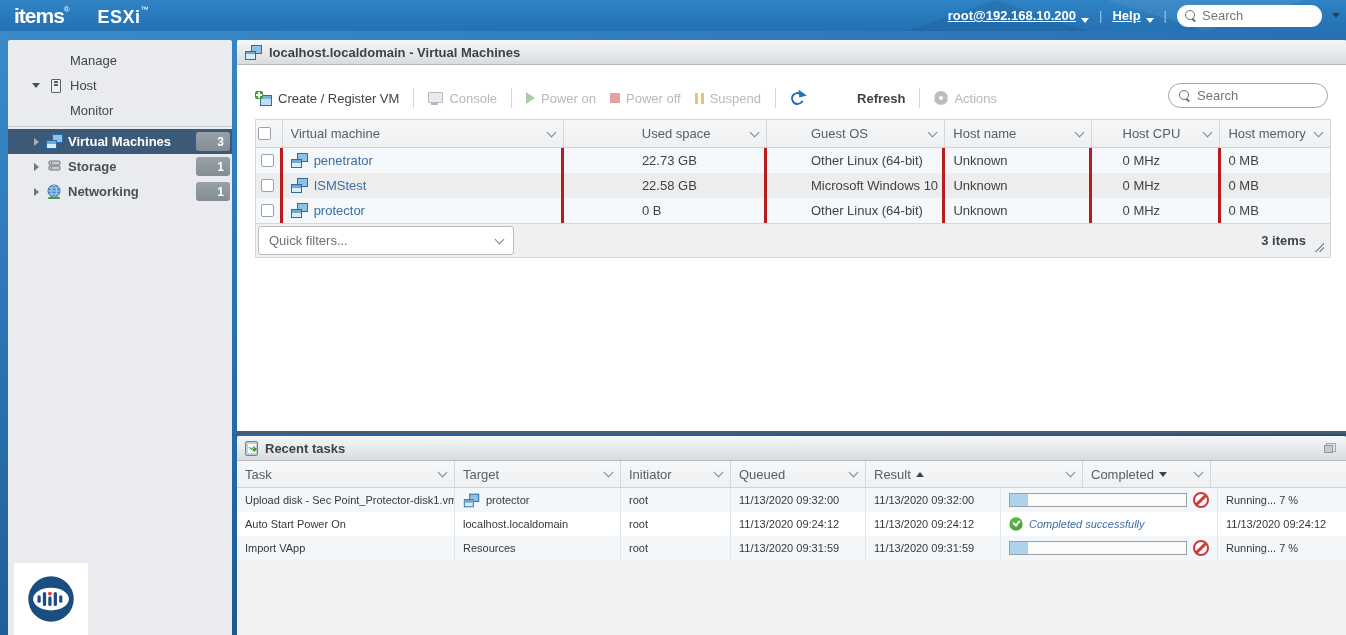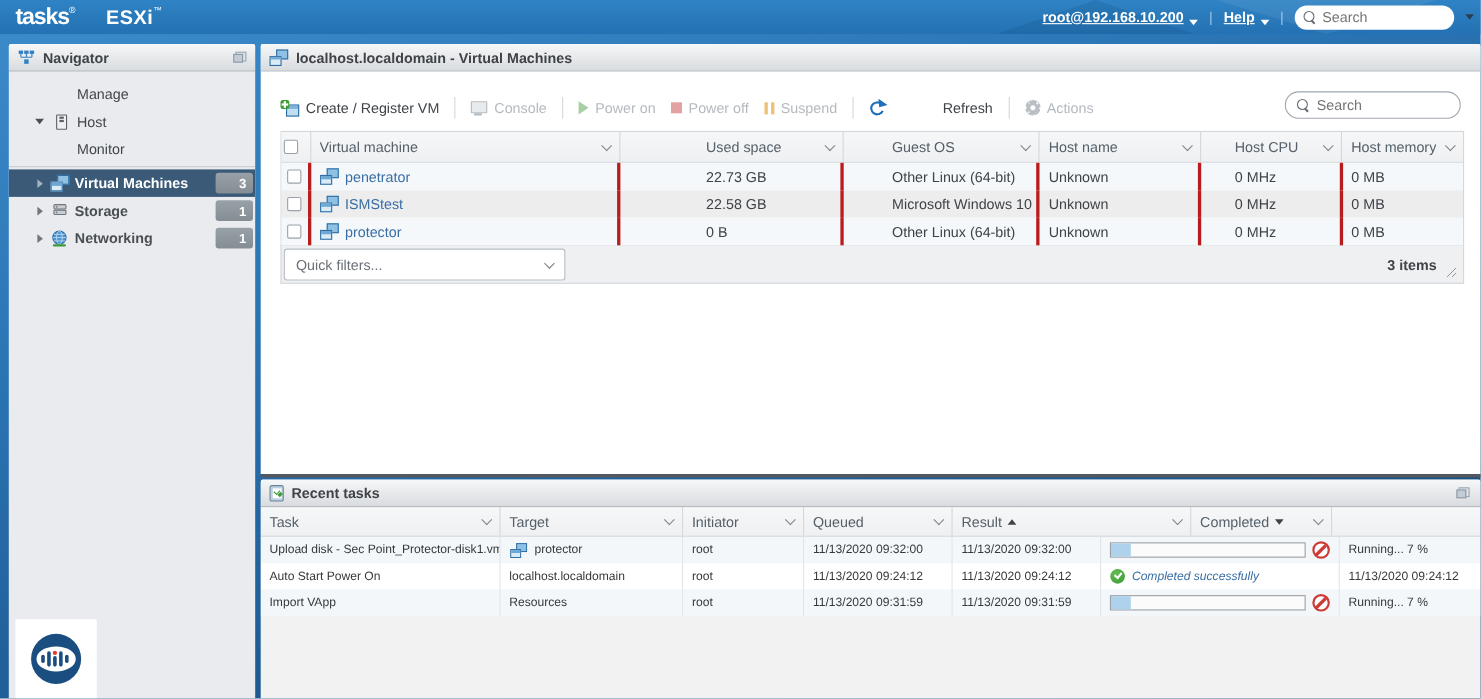--- a/index.html
+++ b/index.html
@@ -128,21 +128,21 @@
   .success-txt{color:#3a6ea5;font-style:italic;}
   .vmico.sm{transform:scale(0.9);}
 </style>
 </head>
 <body>
 
 <div class="topbar">
   <div class="tri1"></div>
   <div class="tri2"></div>
   <div class="brand">
-    <span class="vm">tasks</span><sup>®</sup>
+    <span class="vm">items</span><sup>®</sup>
     <span class="esxi">ESXi</span><sup>™</sup>
   </div>
   <div class="topbar-right">
     <div class="tb-menu">
       <span>root@192.168.10.200</span>
       <span class="caret-down-w"></span>
     </div>
     <span class="tb-sep">|</span>
     <div class="tb-menu">
       <span>Help</span>
@@ -151,33 +151,20 @@
     <span class="tb-sep">|</span>
     <div class="tb-search">
       <span class="mag"></span>
       <input placeholder="Search" style="">
     </div>
     <span class="caret-dark"></span>
   </div>
 </div>
 
 <div class="panel sidebar">
-  <div class="panel-titlebar" style="justify-content:space-between;">
-    <span style="display:flex;align-items:center;gap:7px;">
-      <svg width="16" height="14" viewBox="0 0 16 14">
-          <rect x="1" y="1" width="4" height="3" fill="#2f7fc1"></rect>
-          <rect x="6" y="1" width="4" height="3" fill="#2f7fc1"></rect>
-          <rect x="11" y="1" width="4" height="3" fill="#2f7fc1"></rect>
-          <rect x="6" y="9" width="4" height="4" fill="#2f7fc1"></rect>
-          <path d="M8 4 v3 M3 7 h10 M3 4 v3 M13 4 v3" stroke="#2f7fc1" fill="none"></path>
-        </svg>
-      <span>Navigator</span>
-    </span>
-    <span class="popout"></span>
-  </div>
 
   <div style="height:8px;"></div>
   <div class="nav-item nav-sub">
     <span class="nav-label">Manage</span>
   </div>
   <div class="nav-item">
     <span class="nav-caret open"></span>
     <span class="nav-ico">
         <span class="host-ico"></span>
       </span>
@@ -271,21 +258,21 @@
       <span class="ic-stop"></span>
       <span>Power off</span>
     </div>
     <div class="tb-item disabled">
       <span class="ic-pause"></span>
       <span>Suspend</span>
     </div>
     <span class="tb-div"></span>
     <div class="tb-item">
       <span class="ic-refresh"></span>
-      <span style="font-weight:normal;padding-left:46px;">Refresh</span>
+      <span style="font-weight:bold;padding-left:46px;">Refresh</span>
     </div>
     <span class="tb-div"></span>
     <div class="tb-item disabled">
       <span class="ic-gear"></span>
       <span>Actions</span>
     </div>
     <div class="tool-search">
       <span class="mag"></span>
       <input placeholder="Search" style="">
     </div>

